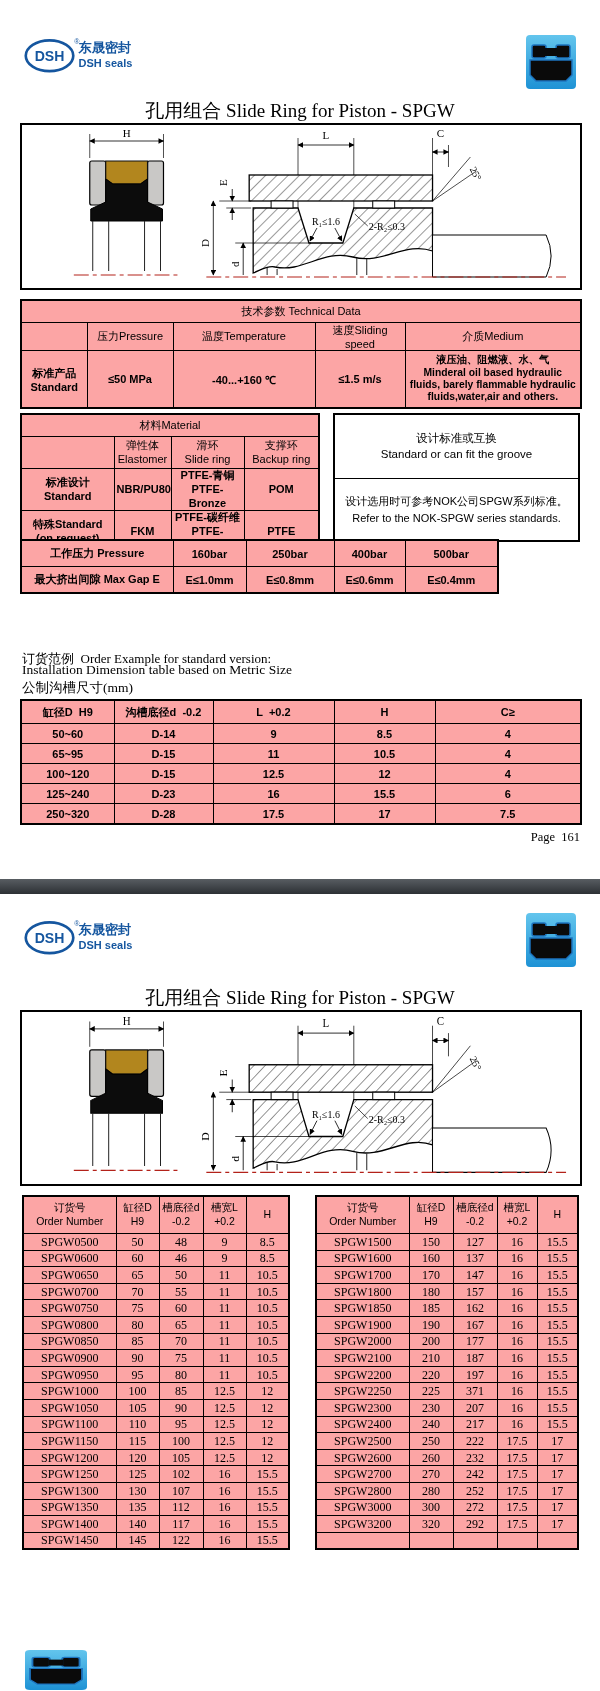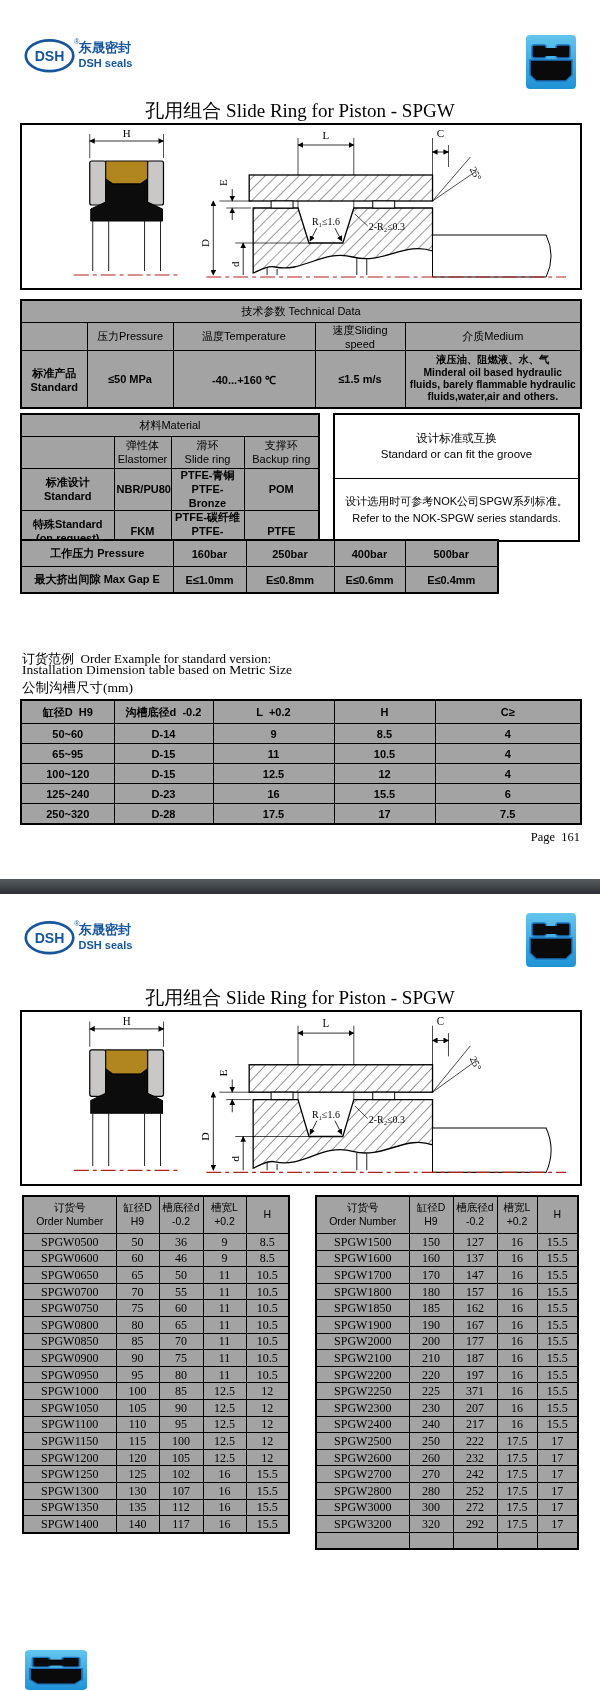--- a/index.html
+++ b/index.html
@@ -7,21 +7,21 @@
           font-family:"Liberation Sans",sans-serif;color:#000;padding-left:29px;}
   .abs{position:absolute;}
   
   .page-title{position:absolute;left:0;width:600px;height:25px;text-align:center;
               font-family:"Liberation Serif",serif;font-size:19px;line-height:25px;white-space:pre;}
   
   .drawing-box{position:absolute;left:20px;width:558px;border:2px solid #000;background:#fff;}
   .drawing-box svg{display:block;width:100%;height:100%;}
   
   table{border-collapse:collapse;table-layout:fixed;}
-  .t{border:2px solid #000;background:#a3a3a3;}
+  .t{border:2px solid #000;background:#fca5a5;}
   .t td,.t th{border:1px solid #000;text-align:center;vertical-align:middle;padding:0 2px;
               font-size:11px;font-weight:normal;overflow:hidden;}
   .tt-title{height:21px;font-size:11.5px;}
   .tech-hdr td{height:25px;}
   .tech-data td{height:56px;font-weight:bold;}
   .tech-data .med{font-weight:bold;font-size:10.3px;line-height:1.2;margin-left:7px;}
   .mat-hdr td{height:31px;line-height:1.25;}
   .mat-row td{height:33px;font-weight:bold;line-height:1.25;}
   .design-box{position:absolute;border:2px solid #000;background:#fff;}
   .design-top{height:63px;border-bottom:1px solid #000;display:flex;flex-direction:column;
@@ -452,21 +452,21 @@
             <div>槽宽L</div>
             <div>+0.2</div>
           </td>
         <td class="two">H</td>
       </tr>
     </thead>
     <tbody>
         <tr>
           <td>SPGW0500</td>
           <td>50</td>
-          <td>36</td>
+          <td>48</td>
           <td>9</td>
           <td>8.5</td>
         </tr>
         <tr>
           <td>SPGW0600</td>
           <td>60</td>
           <td>46</td>
           <td>9</td>
           <td>8.5</td>
         </tr>
@@ -572,20 +572,27 @@
           <td>SPGW1350</td>
           <td>135</td>
           <td>112</td>
           <td>16</td>
           <td>15.5</td>
         </tr>
         <tr>
           <td>SPGW1400</td>
           <td>140</td>
           <td>117</td>
+          <td>16</td>
+          <td>15.5</td>
+        </tr>
+        <tr>
+          <td>SPGW1450</td>
+          <td>145</td>
+          <td>122</td>
           <td>16</td>
           <td>15.5</td>
         </tr>
       </tbody>
   </table>
 
   <table class="t abs ord" style="left:315px;top:1195px;width:262px">
     <colgroup>
         <col style="width:93px">
         <col style="width:44px">

